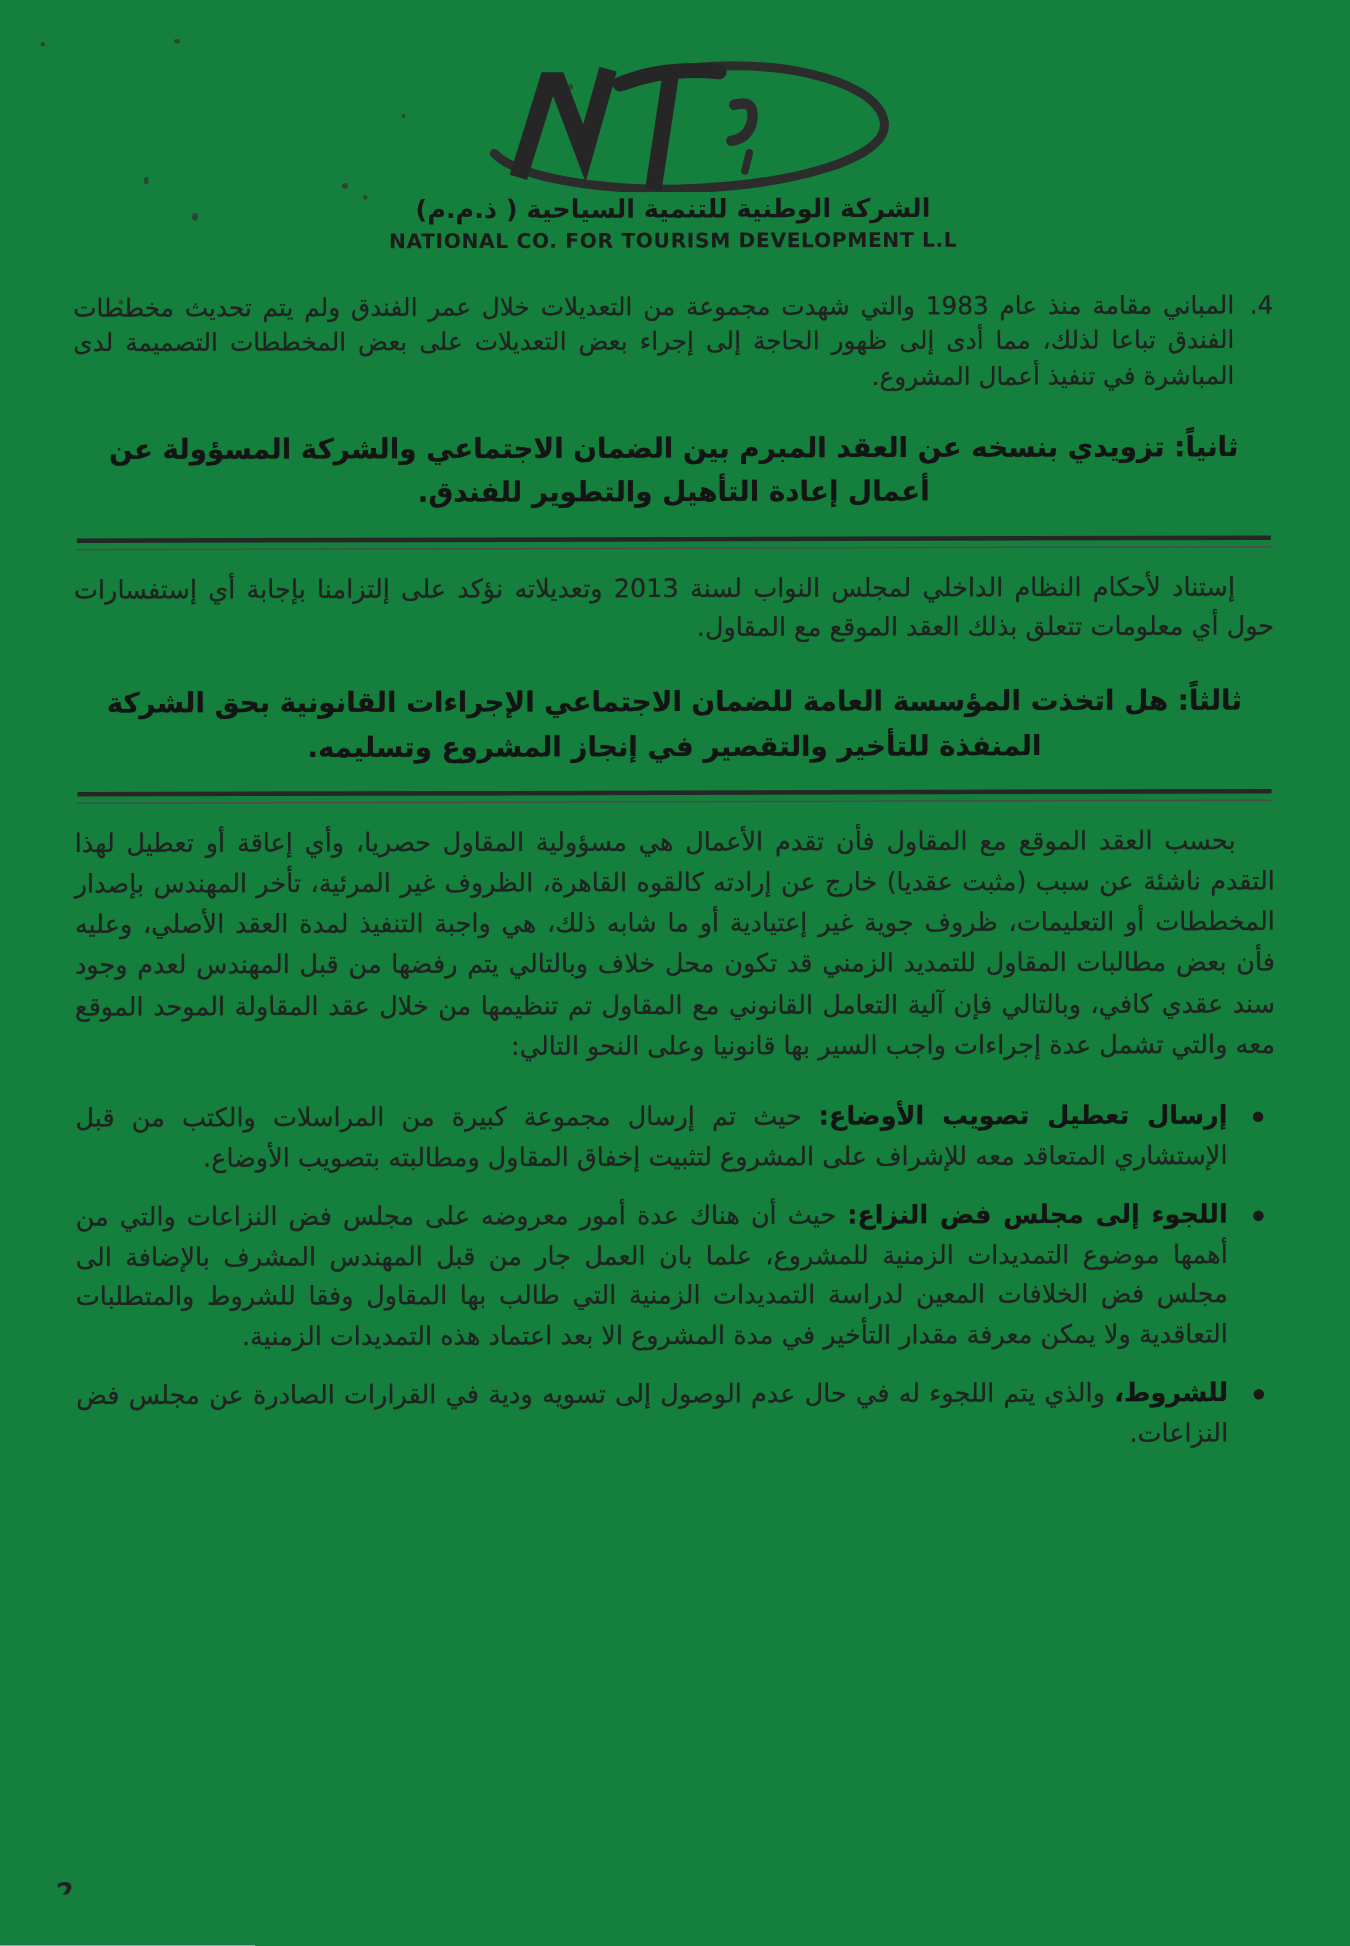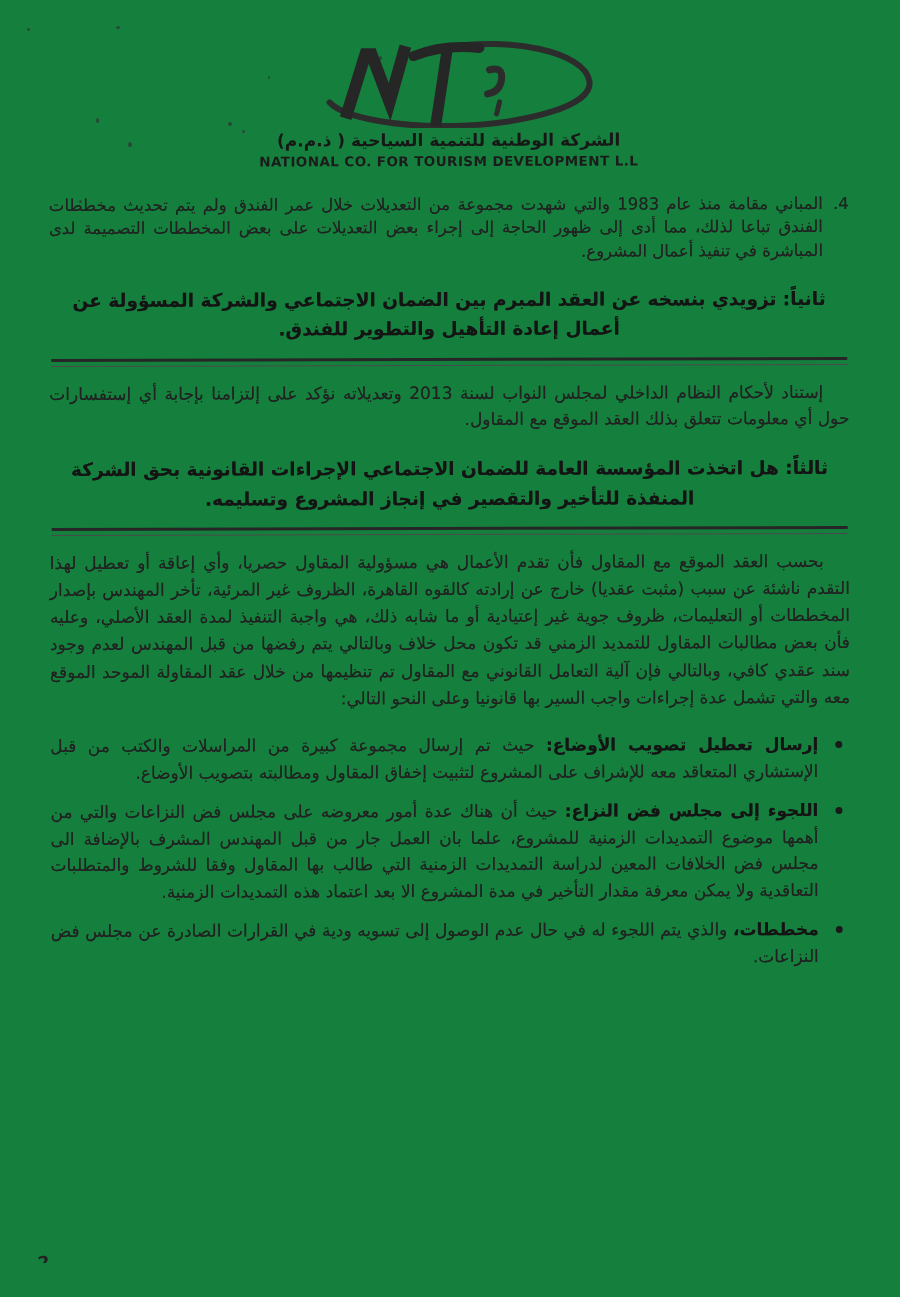--- a/index.html
+++ b/index.html
@@ -126,21 +126,21 @@
         <li>
           <span class="bullet-dot"></span>
           <span class="lead">إرسال تعطيل تصويب الأوضاع:</span><span> حيث تم إرسال مجموعة كبيرة من المراسلات والكتب من قبل الإستشاري المتعاقد معه للإشراف على المشروع لتثبيت إخفاق المقاول ومطالبته بتصويب الأوضاع.</span>
         </li>
         <li>
           <span class="bullet-dot"></span>
           <span class="lead">اللجوء إلى مجلس فض النزاع:</span><span> حيث أن هناك عدة أمور معروضه على مجلس فض النزاعات والتي من أهمها موضوع التمديدات الزمنية للمشروع، علما بان العمل جار من قبل المهندس المشرف بالإضافة الى مجلس فض الخلافات المعين لدراسة التمديدات الزمنية التي طالب بها المقاول وفقا للشروط والمتطلبات التعاقدية ولا يمكن معرفة مقدار التأخير في مدة المشروع الا بعد اعتماد هذه التمديدات الزمنية.</span>
         </li>
         <li>
           <span class="bullet-dot"></span>
-          <span class="lead">مخططات،</span><span> والذي يتم اللجوء له في حال عدم الوصول إلى تسويه ودية في القرارات الصادرة عن مجلس فض النزاعات.</span>
+          <span class="lead">للشروط،</span><span> والذي يتم اللجوء له في حال عدم الوصول إلى تسويه ودية في القرارات الصادرة عن مجلس فض النزاعات.</span>
         </li>
       </ul>
 
     </div>
   </div>
 
   <div class="page-mark">
     <span>2</span>
   </div>
 

